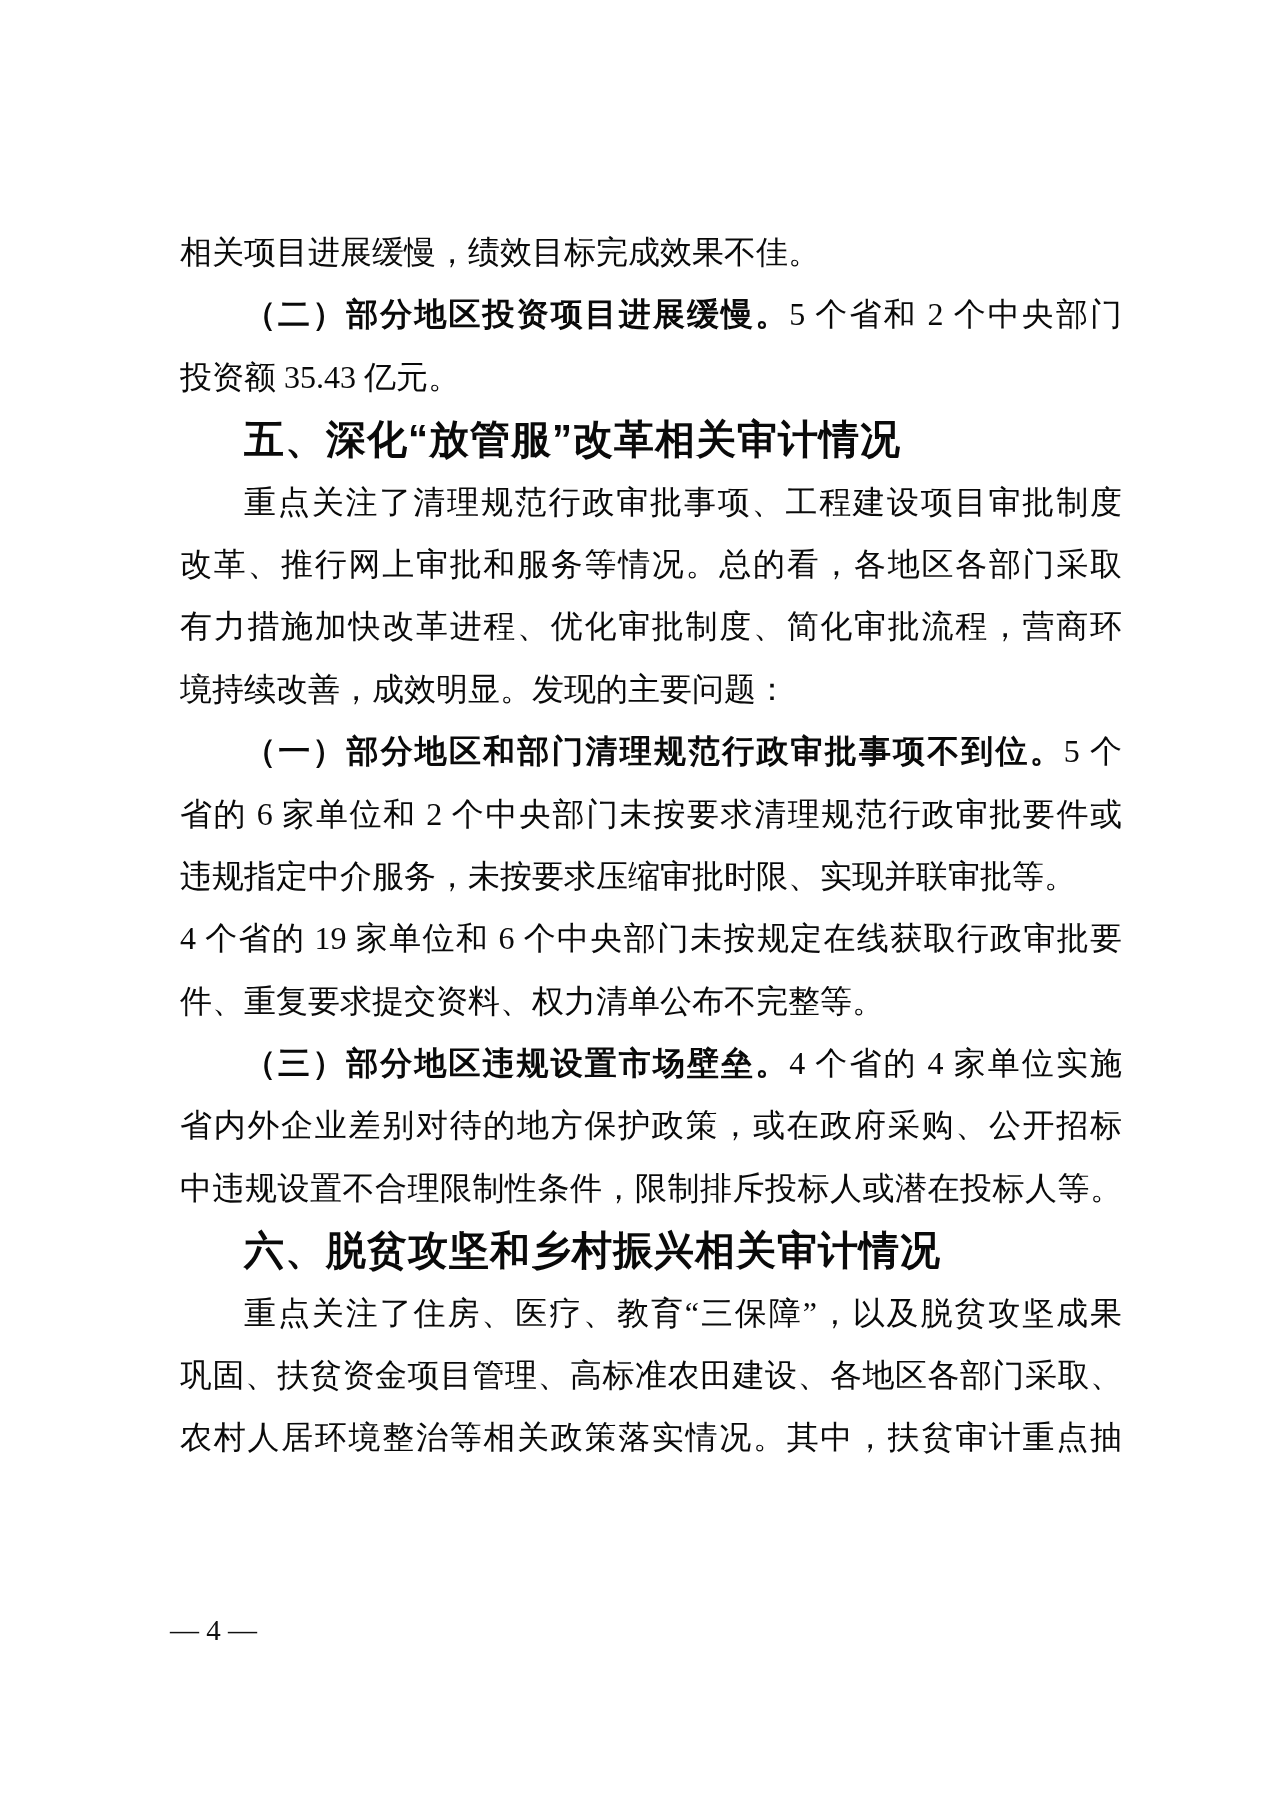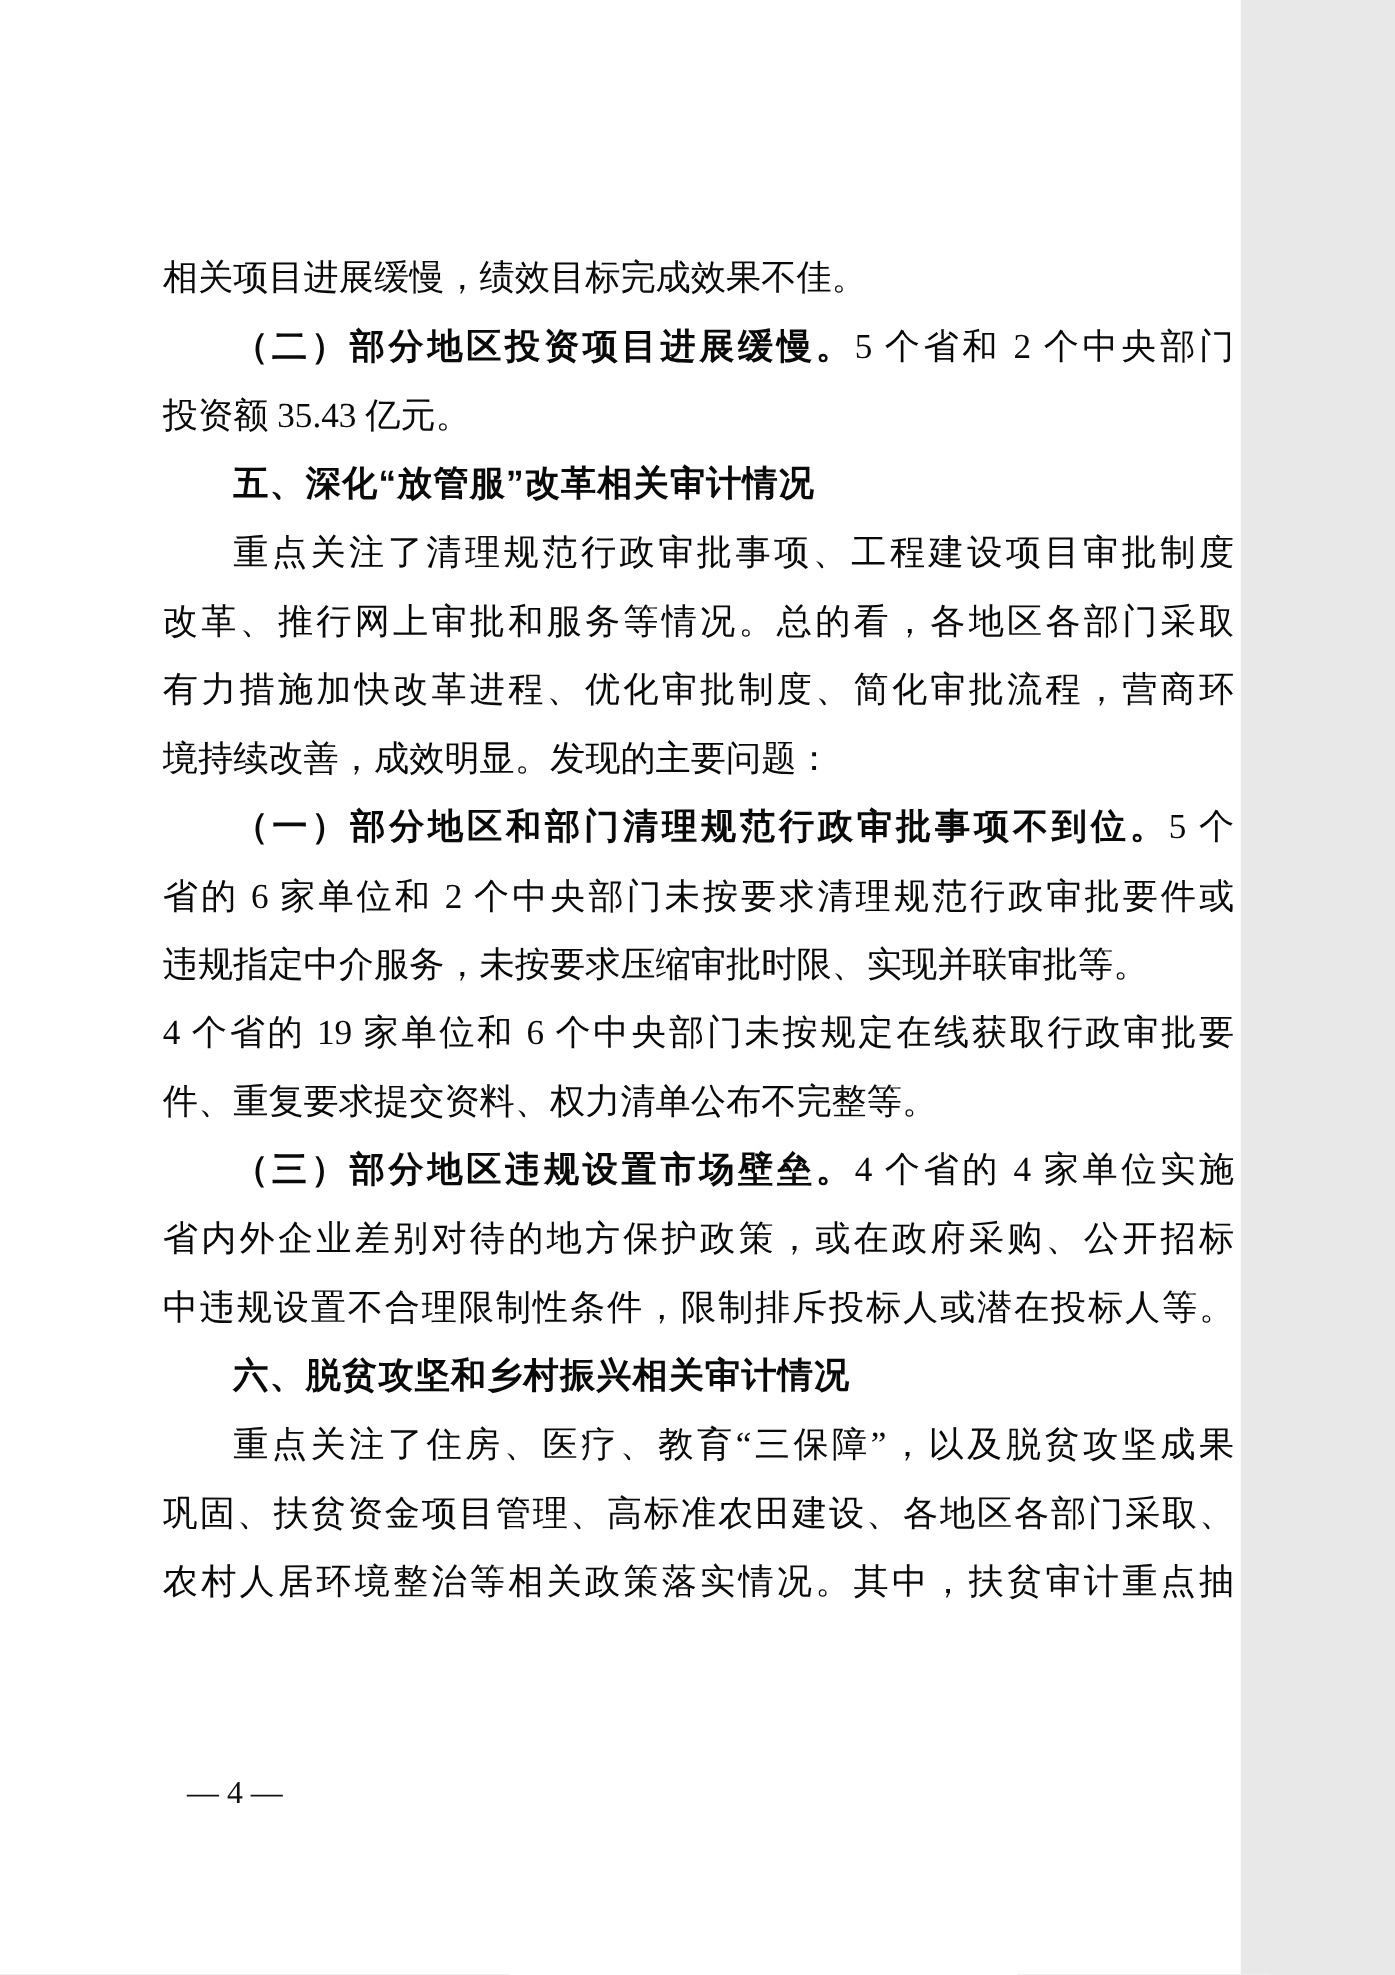--- a/index.html
+++ b/index.html
@@ -1,18 +1,18 @@
 <!DOCTYPE html>
 <html lang="zh"><head>
 <meta charset="utf-8">
 <style>
   html,body{margin:0;padding:0;background:#e8e8e8;}
   .page{
     position:relative;
-    width:1128px;
+    width:1268px;
     height:1795px;
     background:#ffffff;
     font-family:"Liberation Serif","DejaVu Serif",serif;
     color:#0a0a0a;
     overflow:hidden;
   }
   .content{
     position:absolute;
     left:148px;
     top:221px;
@@ -24,25 +24,25 @@
     font-size:32px;
     overflow:hidden;
     white-space:normal;
   }
   .first{ text-indent:64px; }
   .fill{
     text-align:justify;
     text-align-last:justify;
     text-justify:inter-character;
   }
-  .line .lead{ font-weight:700; }
+  .line .lead{ font-weight:700;margin-left:32px; }
   .heading{
     font-family:"Liberation Sans","DejaVu Sans",sans-serif;
     font-weight:700;
-    font-size:32px;
+    font-size:40px;
     letter-spacing:1px;
   }
   .footer{
     position:absolute;
     left:170px;
     top:1600px;
     height:60px;
     line-height:60px;
     font-size:29px;
     color:#111;

